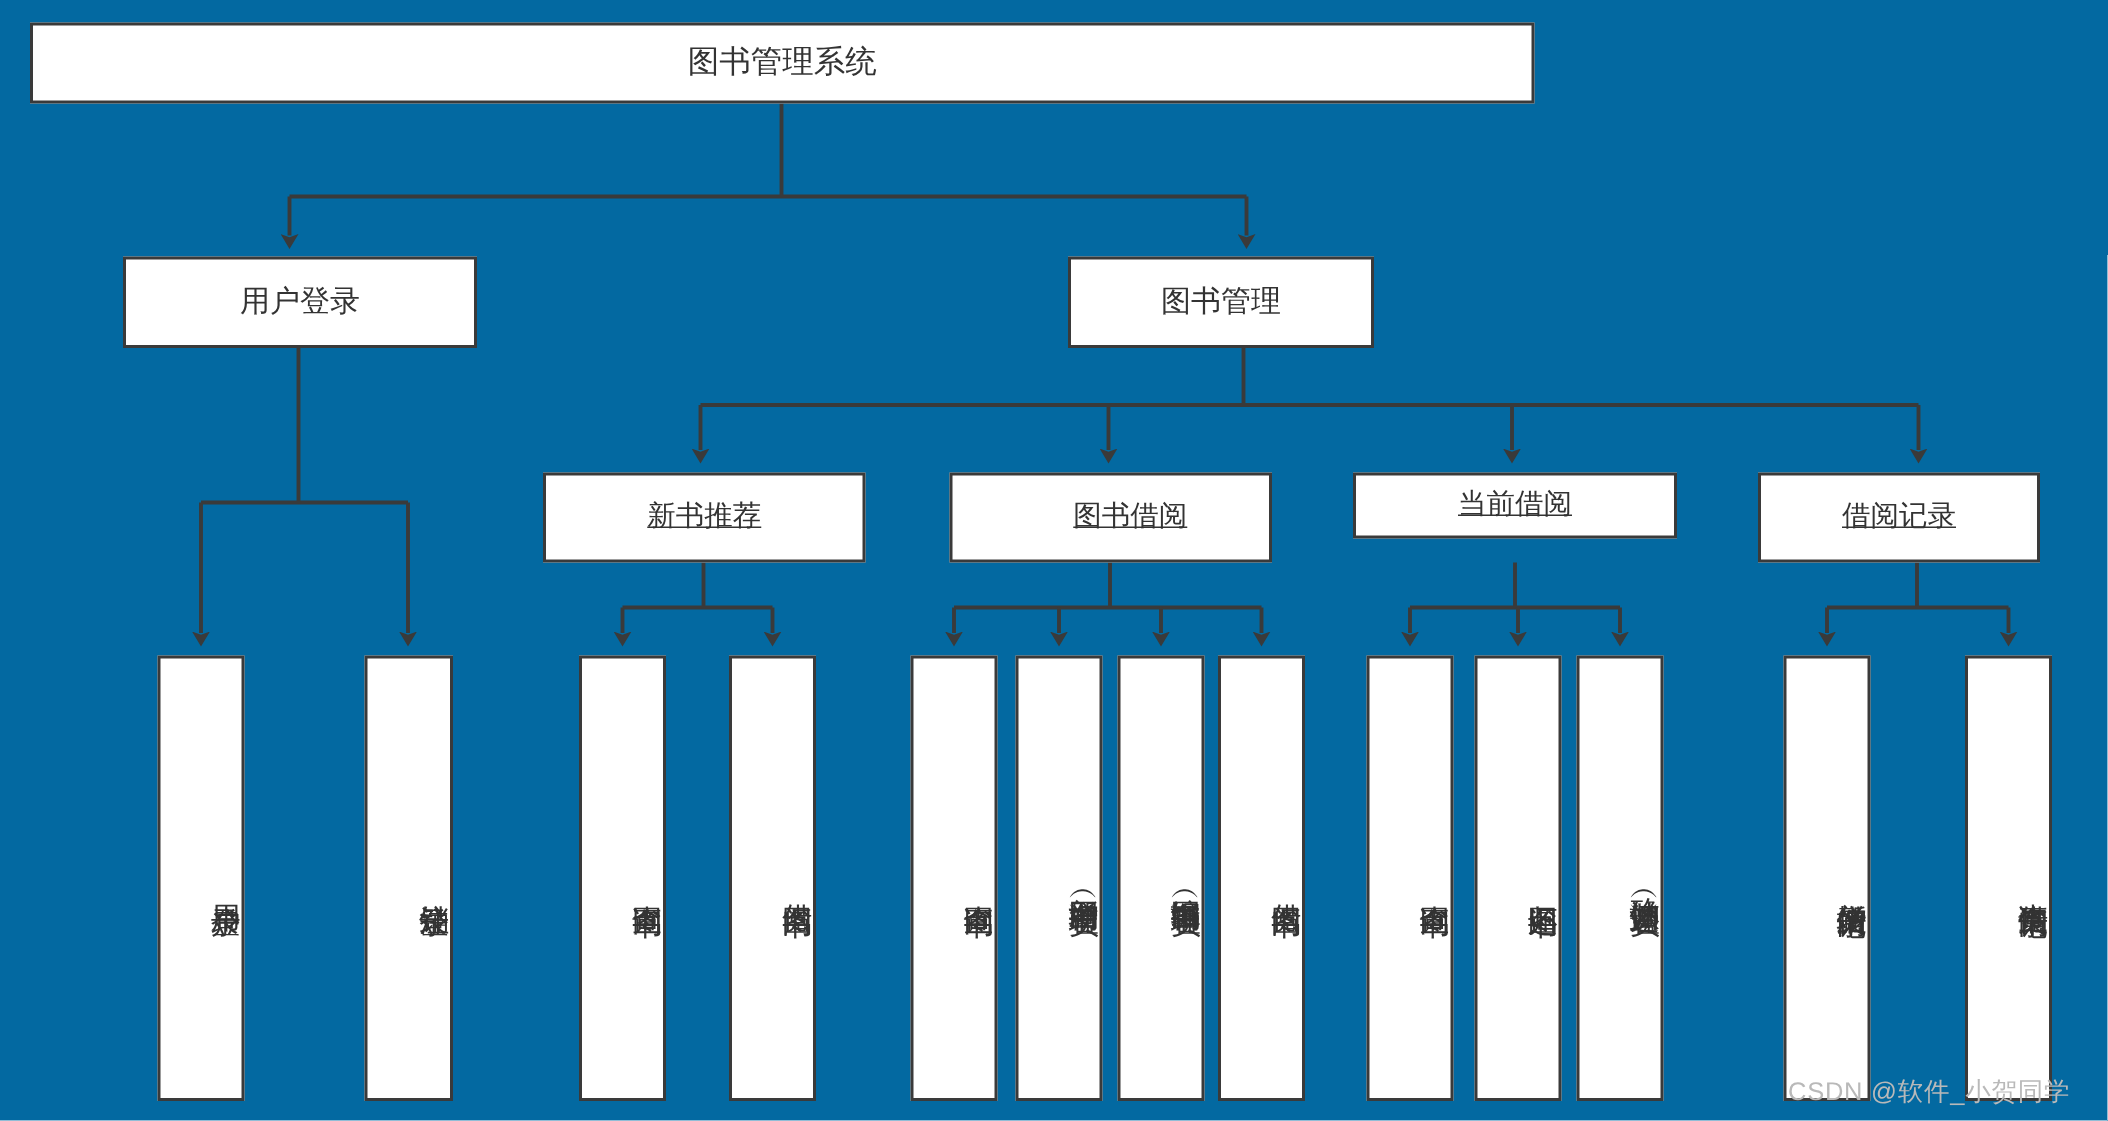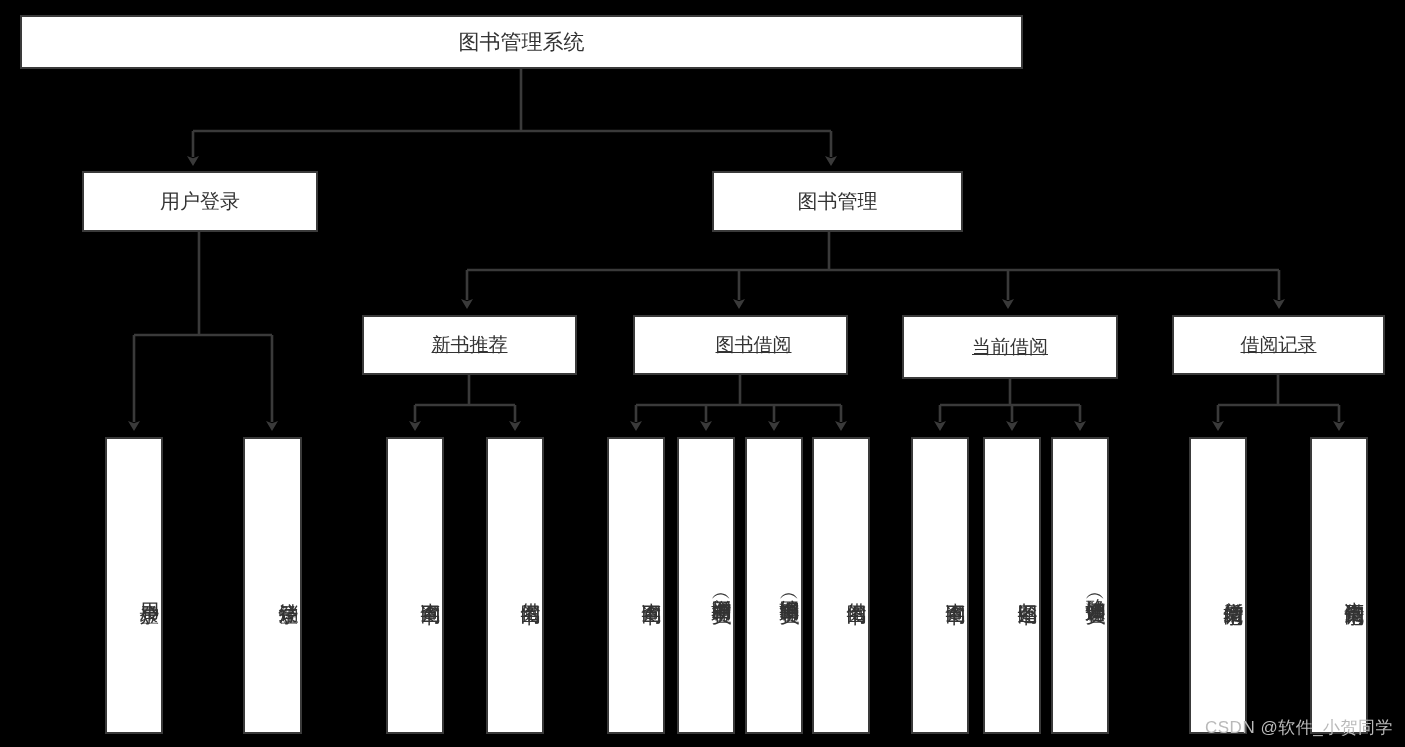--- a/index.html
+++ b/index.html
@@ -7,21 +7,21 @@
     padding: 0;
     background: #ffffff;
   }
   body {
     font-family: "Liberation Sans", "DejaVu Sans", sans-serif;
   }
   #canvas {
     position: relative;
     width: 1405px;
     height: 747px;
-    background: #000000;
+    background: #0369a1;
     overflow: hidden;
   }
   svg.wires {
     position: absolute;
     left: 0;
     top: 0;
     width: 1405px;
     height: 747px;
     pointer-events: none;
   }
@@ -59,21 +59,20 @@
   .node.leaf.tall-text {
     align-items: flex-start;
     padding-top: 3px;
   }
   .watermark {
     position: absolute;
     font-size: 17px;
     color: #b9b9b9;
     white-space: nowrap;
     letter-spacing: 0.5px;
-    margin-left: 13px;
   }
 </style>
 </head>
 <body>
 
 <div id="canvas">
 
   <svg class="wires" viewBox="0 0 1405 747" xmlns="http://www.w3.org/2000/svg">
     <defs>
       <marker id="arrow" markerWidth="10" markerHeight="12" refX="1" refY="6" orient="auto" markerUnits="userSpaceOnUse">
@@ -124,34 +123,34 @@
     </g>
   </svg>
 
   <div class="node level0" style="left:20px; top:15px; width:1003px; height:54px;">
     <span>图书管理系统</span>
   </div>
 
   <div class="node level1" style="left:82px; top:171px; width:236px; height:61px;">
     <span>用户登录</span>
   </div>
-  <div class="node level1" style="left:712px; top:171px; width:251px; height:61px;">
+  <div class="node level1" style="left:712px; top:171px; width:204px; height:61px;">
     <span>图书管理</span>
   </div>
 
   <div class="node level2" style="left:362px; top:315px; width:215px; height:60px;">
     <span>新书推荐</span>
   </div>
   <div class="node level2" style="left:633px; top:315px; width:215px; height:60px;padding-left:26px;">
     <span>图书借阅</span>
   </div>
-  <div class="node level2" style="left:902px; top:315px; width:216px; height:64px;">
+  <div class="node level2" style="left:902px; top:315px; width:216px; height:44px;">
     <span>当前借阅</span>
   </div>
-  <div class="node level2" style="left:1172px; top:315px; width:213px; height:60px;">
+  <div class="node level2" style="left:1172px; top:315px; width:188px; height:60px;">
     <span>借阅记录</span>
   </div>
 
   <div class="node leaf" style="left:105px; top:437px; width:58px; height:297px;">
     <span>用户登录</span>
   </div>
   <div class="node leaf" style="left:243px; top:437px; width:59px; height:297px;">
     <span>注销登录</span>
   </div>
 

